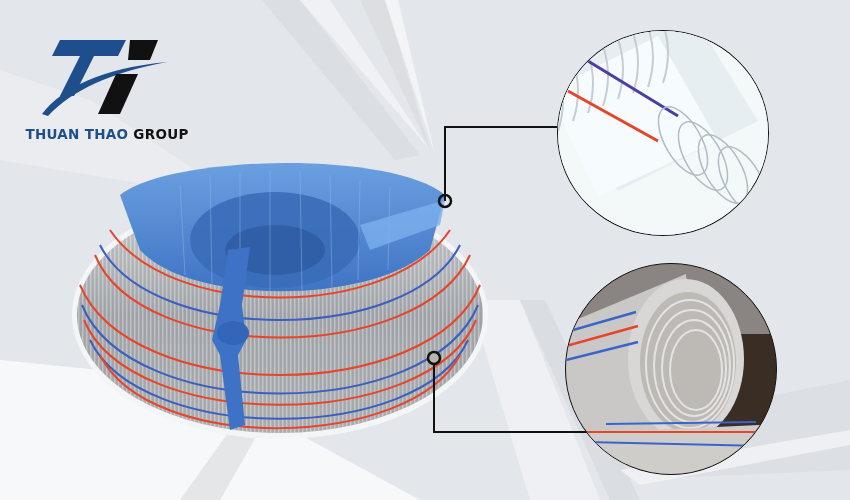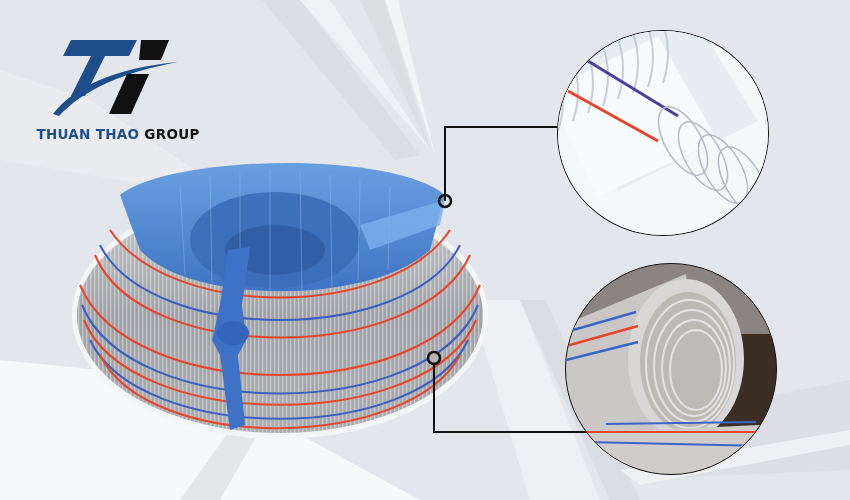--- a/index.html
+++ b/index.html
@@ -3,21 +3,21 @@
   <meta charset="utf-8">
   <style>
     html, body { margin: 0; padding: 0; }
     body {
       width: 850px; height: 500px; overflow: hidden; position: relative;
       font-family: "DejaVu Sans", sans-serif;
       background: #e3e6ea;
     }
     .canvas { position: absolute; inset: 0; overflow: hidden; }
     .bg-svg { position: absolute; left: 0; top: 0; }
-    .logo { position: absolute; left: 33px; top: 38px; width: 170px; height: 110px; }
+    .logo { position: absolute; left: 22px; top: 38px; width: 170px; height: 110px; }
     .logo-mark { position: absolute; left: 20px; top: 0; }
     .logo-text {
       position: absolute; left: 0; top: 88px; width: 170px; text-align: center;
       font-family: "DejaVu Sans", sans-serif; font-weight: bold; font-size: 13.5px;
       letter-spacing: 0.3px; white-space: nowrap;
     }
     .logo-text .blue { color: #1f4e8c; }
     .logo-text .black { color: #111111; }
     .coil { position: absolute; left: 70px; top: 155px; }
     .callout-lines { position: absolute; left: 0; top: 0; pointer-events: none; }

